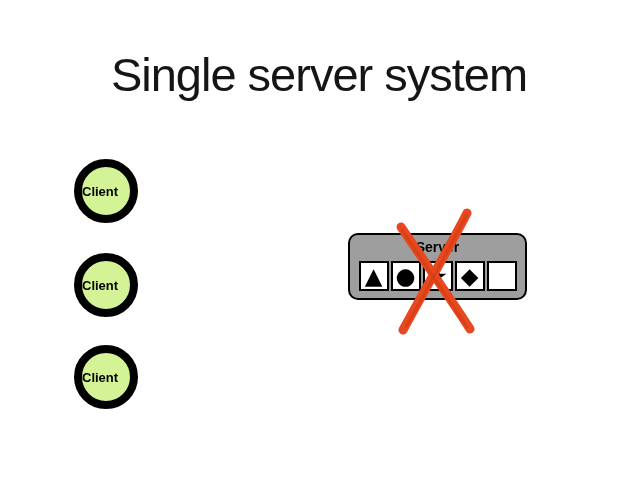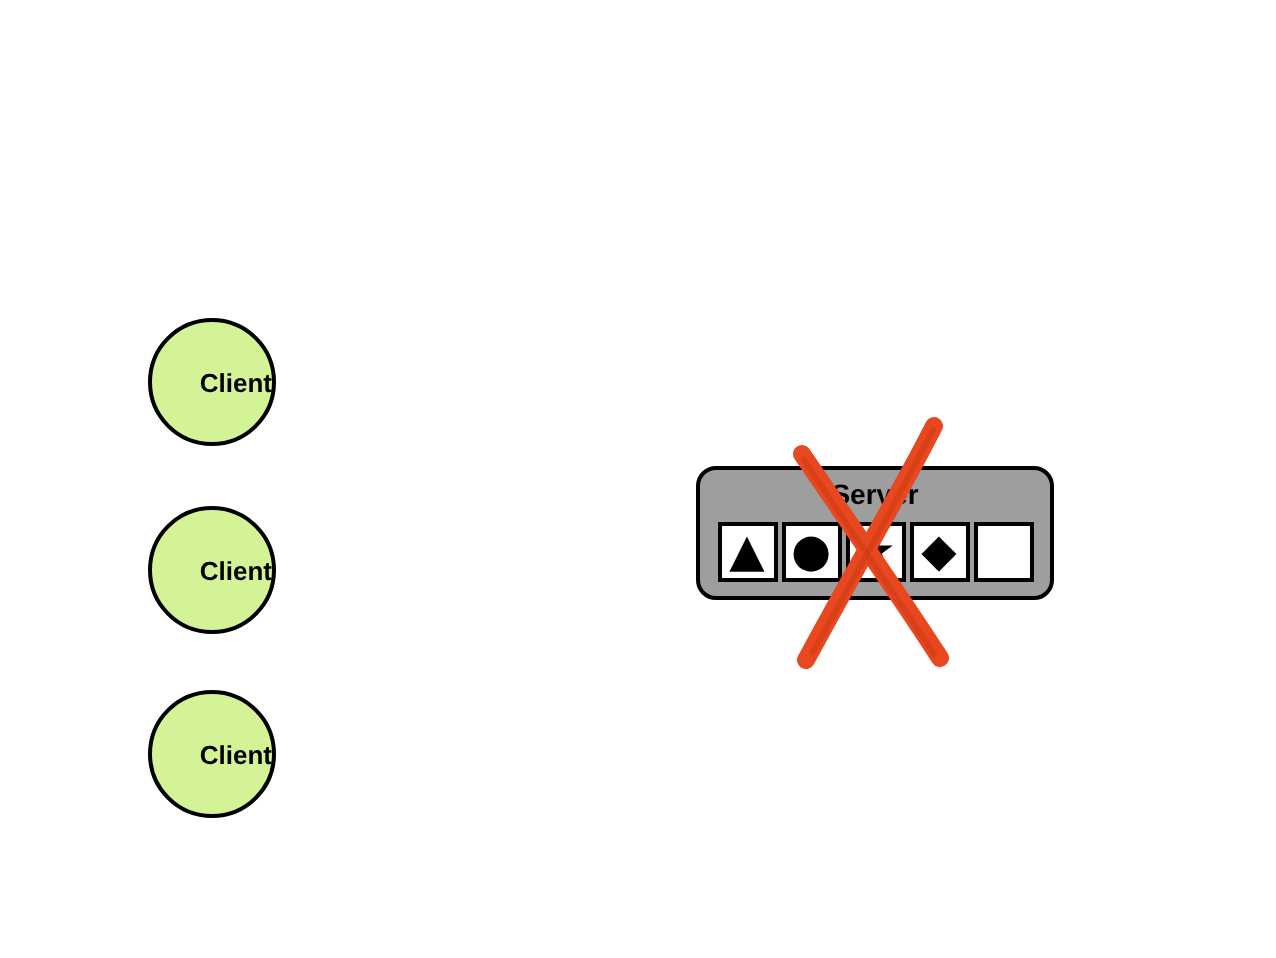--- a/index.html
+++ b/index.html
@@ -28,25 +28,25 @@
     font-weight: 300;
     letter-spacing: -1px;
     color: #151515;
     line-height: 1.15;
   }
   .client-node {
     position: absolute;
     width: 64px;
     height: 64px;
     box-sizing: border-box;
-    border: 2px solid #ef4444;
+    border: 8px solid #ef4444;
     border-radius: 50%;
     display: flex;
     align-items: center;
-    justify-content: flex-end;
+    justify-content: flex-start;
   }
   .client-node .node-label {
     font-size: 13px;
     font-weight: bold;
     color: #000000;
   }
   .client-1 { left: 74px; top: 159px; }
   .client-2 { left: 74px; top: 253px; }
   .client-3 { left: 74px; top: 345px; }
   .server-box {
@@ -111,20 +111,21 @@
     text-align: center;
     font-size: 12px;
     color: #3c3c3c;
   }
 </style>
 </head>
 <body>
 
 <div class="slide">
 
+  <h1 class="slide-title">Single server system</h1>
 
   <div class="client-node client-1" style="background: rgb(212, 242, 150); border-color: rgb(0, 0, 0);">
     <span class="node-label">Client</span>
   </div>
 
   <div class="client-node client-2" style="background: rgb(212, 242, 150); border-color: rgb(0, 0, 0);">
     <span class="node-label">Client</span>
   </div>
 
   <div class="client-node client-3" style="background: rgb(212, 242, 150); border-color: rgb(0, 0, 0);">

